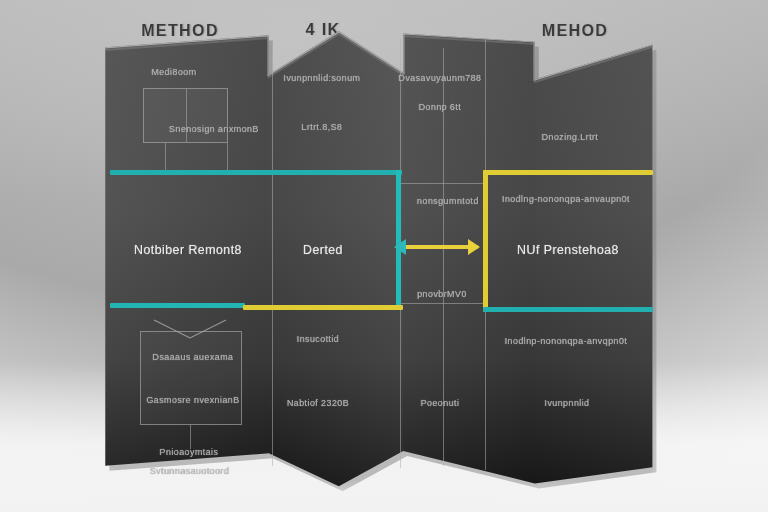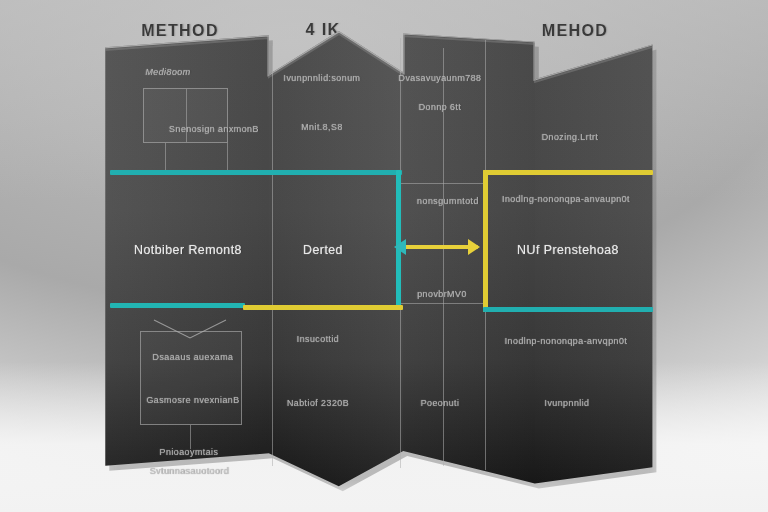--- a/index.html
+++ b/index.html
@@ -231,30 +231,30 @@
     <div class="accent h" style="left:243px; top:305px; width:160px; background:#E0CC33;"></div>
 
     <div class="accent h" style="left:483px; top:170px; width:170px; background:#E0CC33;"></div>
     <div class="accent v" style="left:483px; top:170px; height:142px; background:#E0CC33;"></div>
     <div class="accent h" style="left:483px; top:307px; width:170px; background:#21AFB0;"></div>
 
     <div class="accent h" style="left:404px; top:245px; width:74px; height:4px; background:#E8D13A;"></div>
     <div class="arrow right" style="left:468px; top:239px; border-left:12px solid #E8D13A;"></div>
     <div class="arrow left" style="left:394px; top:239px; border-right:12px solid #2FB8BA;"></div>
 
-    <div class="lbl dim" style="left:168px; top:72px;font-style:italic;">Medi8oom</div>
+    <div class="lbl dim" style="left:174px; top:72px;">Medi8oom</div>
     <div class="lbl dim" style="left:186px; top:129px;margin-left:28px;">Snenosign anxmonB</div>
     <div class="lbl big" style="left:185px; top:250px;">Notbiber Remont8</div>
     <div class="lbl dim" style="left:193px; top:357px;">Dsaaaus auexama</div>
     <div class="lbl dim" style="left:193px; top:400px;">Gasmosre nvexnianB</div>
     <div class="lbl dim" style="left:189px; top:452px;">Pnioaoymtais</div>
     <div class="lbl dim" style="left:189px; top:471px;">Svtunnasauotoord</div>
 
     <div class="lbl dim" style="left:322px; top:78px;">Ivunpnnlid:sonum</div>
-    <div class="lbl dim" style="left:322px; top:127px;">Mnit.8,S8</div>
+    <div class="lbl dim" style="left:322px; top:127px;">Lrtrt.8,S8</div>
     <div class="lbl big" style="left:320px; top:250px;">Derted</div>
     <div class="lbl dim" style="left:318px; top:339px;">Insucottid</div>
     <div class="lbl dim" style="left:318px; top:403px;">Nabtiof 2320B</div>
 
     <div class="lbl dim" style="left:440px; top:78px;">Dvasavuyaunm788</div>
     <div class="lbl dim" style="left:440px; top:107px;">Donnp 6tt</div>
     <div class="lbl dim" style="left:442px; top:201px;padding-left:12px;">nonsgumntotd</div>
     <div class="lbl dim" style="left:442px; top:294px;">pnovbrMV0</div>
     <div class="lbl dim" style="left:440px; top:403px;">Poeonuti</div>
 

